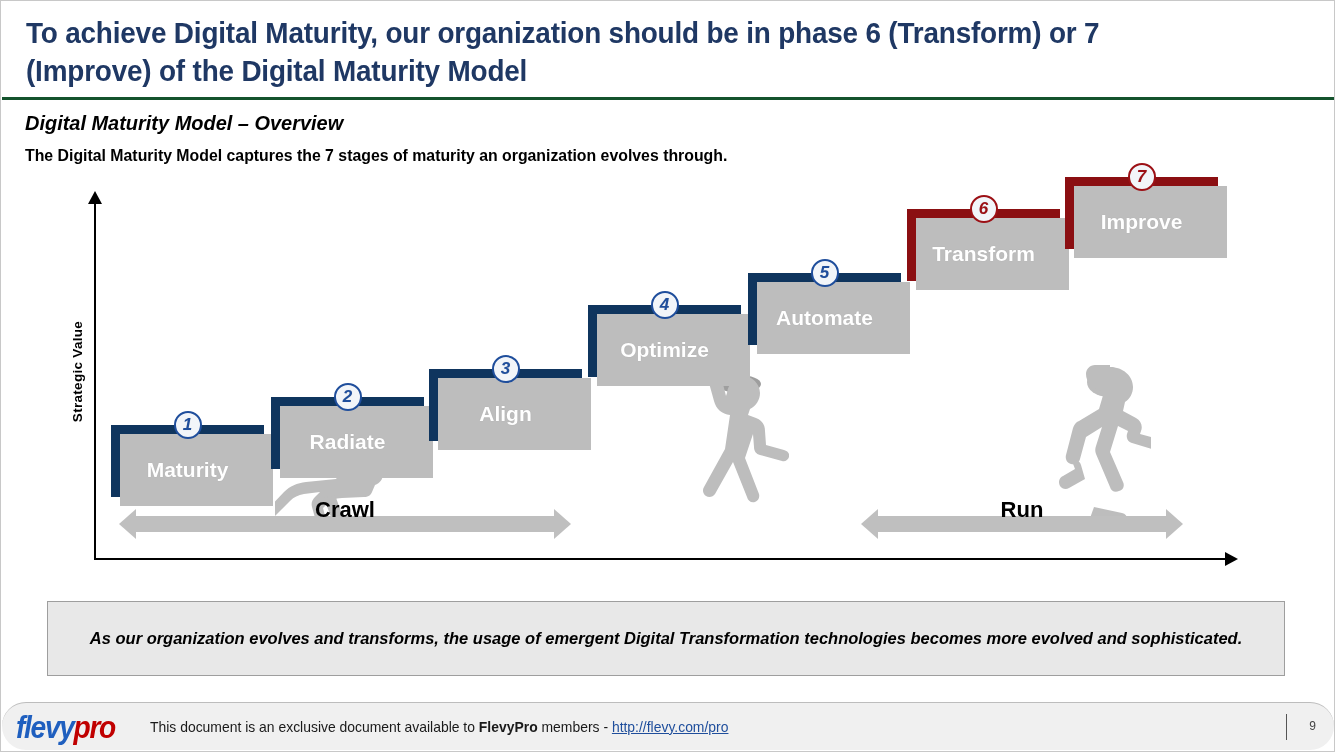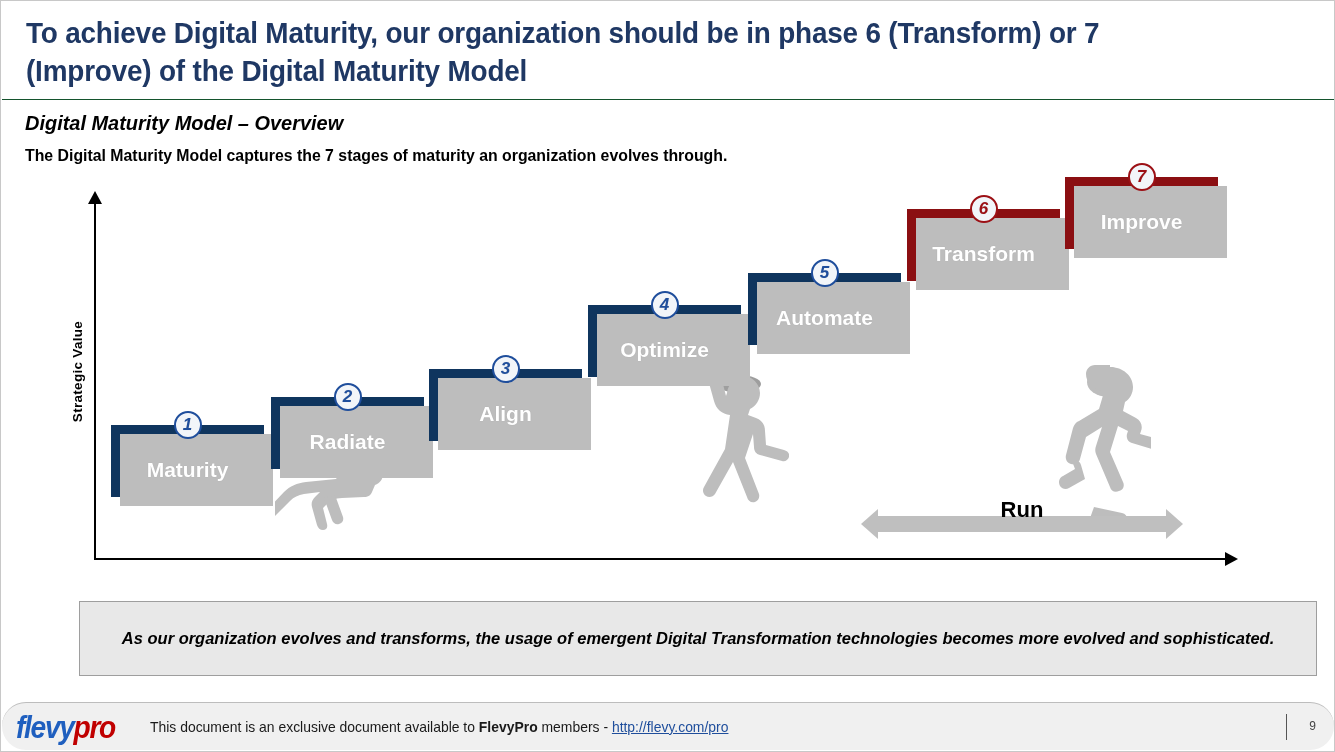--- a/index.html
+++ b/index.html
@@ -12,21 +12,21 @@
   }
   .slide{
     position:absolute;inset:0;
     border:1px solid #c8c8c8;
     box-sizing:border-box;
     background:#fff;
   }
   
   .header{
     position:absolute;left:1px;top:1px;width:1332px;height:98px;
-    border-bottom:1px solid #14532d;
+    border-bottom:3px solid #14532d;
     box-sizing:border-box;
     padding:12px 24px 0 24px;
   }
   .header-title{
     color:#1F3864;
     font-weight:bold;
     font-size:30px;
     line-height:38px;
     font-family:"Liberation Sans", sans-serif;
     transform:scaleX(0.93);
@@ -132,21 +132,20 @@
   .fig{position:absolute;z-index:4;}
   .fig svg{display:block;}
 
   
   .callout{
     position:absolute;left:46px;top:600px;width:1238px;height:75px;
     background:#e8e8e8;border:1px solid #9e9e9e;
     box-sizing:border-box;
     display:flex;align-items:center;justify-content:center;
     padding:0 16px;
-    margin-left:32px;
   }
   .callout-text{
     font-size:17px;font-weight:bold;font-style:italic;color:#000;
     text-align:center;line-height:27px;
     transform:scaleX(0.97);
   }
 
   
   .footer{
     position:absolute;left:1px;bottom:1px;width:1332px;height:48px;
@@ -212,20 +211,26 @@
 
     <div class="fig" style="left:1035px;top:196px;">
       <svg width="115" height="160" viewBox="0 0 115 160">
         <ellipse fill="#bdbdbd" cx="72" cy="17" rx="21" ry="15"></ellipse>
         <path fill="#bdbdbd" d="M74 2c13 0 23 9 23 20 0 6-3 12-8 15l-2 9 13 7c5 3 7 8 5 13l-1 3 15 4c4 1 6 4 5 7-1 4-5 5-8 4l-20-6c-4-1-6-5-5-9l1-3-10-5-8 26 13 30c2 4 0 8-4 9-4 2-8 0-9-4l-14-33c-1-3-1-5 0-8l6-19-16 10-6 22c-1 4-5 6-9 5-4-1-6-5-5-9l7-27c1-3 3-6 6-7l20-12 5-17C56 24 50 17 50 9c0-5 4-9 9-9h15z"></path>
         <path fill="#bdbdbd" d="M36 96c4-2 8 0 9 4l4 14-16 9c-3 2-7 1-9-2-2-4-1-8 3-10l12-7-3-8z"></path>
         <path fill="#bdbdbd" d="M58 142l28 6c4 1 6 4 5 8-1 3-4 5-8 5l-30-5z"></path>
       </svg>
     </div>
 
+    <div class="phase" style="left:118px;top:340px;width:452px;">
+      <div class="tipL"></div>
+      <div class="bar"></div>
+      <div class="tipR"></div>
+      <div class="ptext">Crawl</div>
+    </div>
 
 
     <div class="phase" style="left:860px;top:340px;width:322px;">
       <div class="tipL"></div>
       <div class="bar"></div>
       <div class="tipR"></div>
       <div class="ptext">Run</div>
     </div>
 
     <div class="step blue" style="left:110px;top:256px;width:153px;height:72px;">

